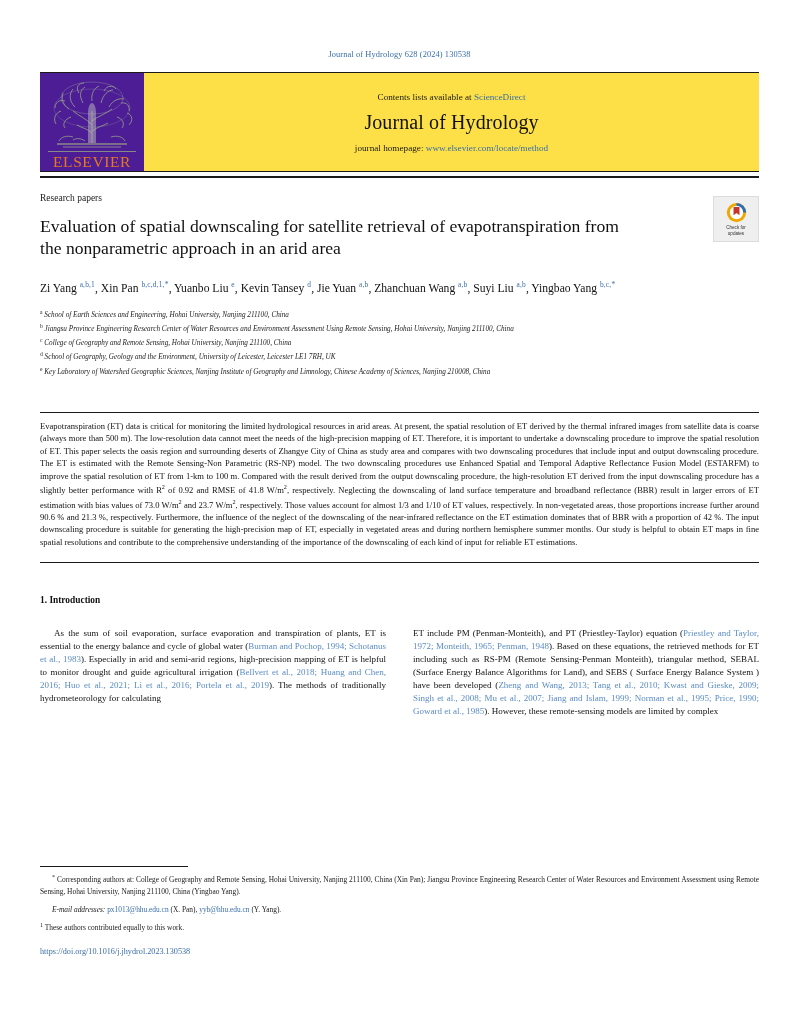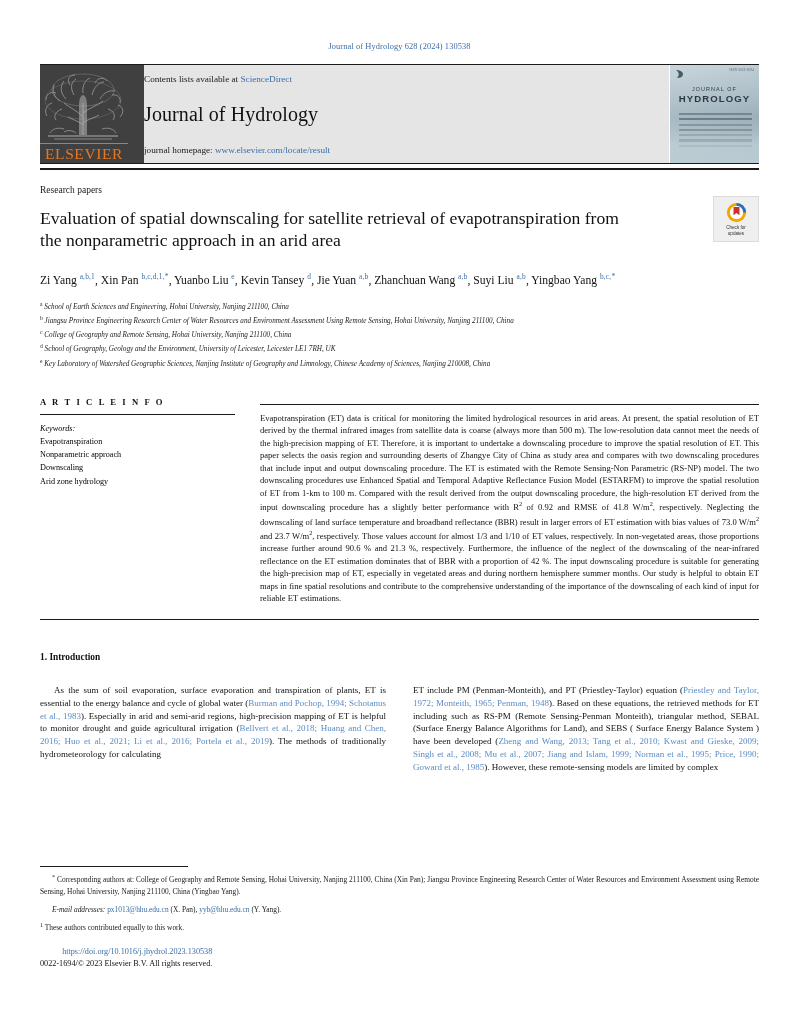--- a/index.html
+++ b/index.html
@@ -5,21 +5,21 @@
   * { box-sizing: border-box; }
   html, body { margin: 0; padding: 0; }
   body {
     width: 799px;
     height: 1023px;
     background: #ffffff;
     font-family: "Liberation Serif", "DejaVu Serif", serif;
     color: #000000;
     overflow: hidden;
   }
-  .page { position: relative; width: 799px; height: 1023px; padding: 0 40px; }
+  .page { position: relative; width: 799px; height: 1023px; padding: 8px 40px; }
 
   
   .running-head {
     text-align: center;
     font-size: 8.4px;
     color: #3a6ea8;
     padding-top: 42px;
     letter-spacing: .1px;
   }
 
@@ -28,47 +28,48 @@
     margin-top: 13px;
     border-top: 1.6px solid #1a1a1a;
     border-bottom: 1.6px solid #1a1a1a;
     display: flex;
     align-items: stretch;
     height: 100px;
   }
   .elsevier-logo {
     width: 104px;
     flex: 0 0 104px;
-    background: #404040;
+    background: #4c1d95;
     display: flex;
     flex-direction: column;
-    align-items: flex-start;
+    align-items: center;
     justify-content: flex-end;
     padding-bottom: 2px;
     position: relative;
   }
   .elsevier-tree { width: 86px; height: 70px; margin-top: 3px; }
   .elsevier-word {
     font-family: "Liberation Serif", serif;
     font-size: 15.5px;
     letter-spacing: 0.6px;
     color: #e87722;
     line-height: 1;
     border-top: 1.1px solid #888;
     padding-top: 1.5px;
     width: 88px;
     text-align: center;
   }
   .masthead-center {
     flex: 1 1 auto;
-    background: #e5e5e5;
+    background: #fde047;
     display: flex;
     flex-direction: column;
     justify-content: center;
-    gap: 19px;
+    align-items: center;
+    gap: 9px;
     padding: 4px 0;
   }
   .contents-line { font-size: 9.2px; color: #1a1a1a; }
   .sciencedirect { color: #3a6ea8; }
   .journal-title { font-size: 20px; color: #111; letter-spacing: .1px; }
   .homepage-line { font-size: 9.2px; color: #1a1a1a; }
   .homepage-url { color: #3a6ea8; }
   .cover-thumb {
     width: 90px;
     flex: 0 0 90px;
@@ -231,44 +232,24 @@
     </div>
 
     <div class="masthead-center">
       <div class="contents-line">
         <span>Contents lists available at</span>
         <span class="sciencedirect">ScienceDirect</span>
       </div>
       <div class="journal-title">Journal of Hydrology</div>
       <div class="homepage-line">
         <span>journal homepage:</span>
-        <span class="homepage-url">www.elsevier.com/locate/result</span>
+        <span class="homepage-url">www.elsevier.com/locate/method</span>
       </div>
     </div>
 
-    <div class="cover-thumb">
-      <div class="cover-mini-top">ISSN 0022-1694</div>
-      <svg class="cover-e" viewBox="0 0 9 10">
-        <path d="M1 1 C5 1 8 3 8 5 C8 8 5 9 2 9 C4 7 5 4 1 1 Z" fill="#4a5a62"></path>
-      </svg>
-      <div class="cover-jh">
-        <span class="l1">JOURNAL OF</span>
-        <span class="l2">HYDROLOGY</span>
-      </div>
-      <div class="cover-lines">
-        <div></div>
-          <div></div>
-          <div></div>
-          <div></div>
-          <div></div>
-          <div></div>
-          <div></div>
-      </div>
-      <div class="cover-wash"></div>
-    </div>
   </div>
 
   <div class="thick-rule"></div>
 
   <div class="crossmark">
     <svg class="cm-mark" viewBox="0 0 24 24">
       <circle cx="12" cy="12" r="11" fill="#f0a800"></circle>
       <path d="M12 1 A11 11 0 0 1 23 12 L12 12 Z" fill="#2f6fb0"></path>
       <circle cx="12" cy="12" r="7.6" fill="#ffffff"></circle>
       <path d="M8.6 5.6 h6.8 v9.6 l-3.4 -2.6 l-3.4 2.6 Z" fill="#c8342c"></path>
@@ -287,31 +268,20 @@
   <div class="affiliations">
       <div class="aff"><sup>a</sup><span> School of Earth Sciences and Engineering, Hohai University, Nanjing 211100, China</span></div>
       <div class="aff"><sup>b</sup><span> Jiangsu Province Engineering Research Center of Water Resources and Environment Assessment Using Remote Sensing, Hohai University, Nanjing 211100, China</span></div>
       <div class="aff"><sup>c</sup><span> College of Geography and Remote Sensing, Hohai University, Nanjing 211100, China</span></div>
       <div class="aff"><sup>d</sup><span> School of Geography, Geology and the Environment, University of Leicester, Leicester LE1 7RH, UK</span></div>
       <div class="aff"><sup>e</sup><span> Key Laboratory of Watershed Geographic Sciences, Nanjing Institute of Geography and Limnology, Chinese Academy of Sciences, Nanjing 210008, China</span></div>
     </div>
 
   <div class="info-abstract">
 
-    <div class="col-info">
-      <div class="sec-label">A R T I C L E  I N F O</div>
-      <div class="sec-rule"></div>
-      <div class="kw-head">Keywords:</div>
-      <div id="kw-list">
-          <div class="kw">Evapotranspiration</div>
-          <div class="kw">Nonparametric approach</div>
-          <div class="kw">Downscaling</div>
-          <div class="kw">Arid zone hydrology</div>
-        </div>
-    </div>
 
     <div class="col-abs">
       <div class="sec-rule"></div>
       <div class="abstract-text"><span>Evapotranspiration (ET) data is critical for monitoring the limited hydrological resources in arid areas. At present, the spatial resolution of ET derived by the thermal infrared images from satellite data is coarse (always more than 500 m). The low-resolution data cannot meet the needs of the high-precision mapping of ET. Therefore, it is important to undertake a downscaling procedure to improve the spatial resolution of ET. This paper selects the oasis region and surrounding deserts of Zhangye City of China as study area and compares with two downscaling procedures that include input and output downscaling procedure. The ET is estimated with the Remote Sensing-Non Parametric (RS-NP) model. The two downscaling procedures use Enhanced Spatial and Temporal Adaptive Reflectance Fusion Model (ESTARFM) to improve the spatial resolution of ET from 1-km to 100 m. Compared with the result derived from the output downscaling procedure, the high-resolution ET derived from the input downscaling procedure has a slightly better performance with R</span><sup>2</sup><span> of 0.92 and RMSE of 41.8 W/m</span><sup>2</sup><span>, respectively. Neglecting the downscaling of land surface temperature and broadband reflectance (BBR) result in larger errors of ET estimation with bias values of 73.0 W/m</span><sup>2</sup><span> and 23.7 W/m</span><sup>2</sup><span>, respectively. Those values account for almost 1/3 and 1/10 of ET values, respectively. In non-vegetated areas, those proportions increase further around 90.6 % and 21.3 %, respectively. Furthermore, the influence of the neglect of the downscaling of the near-infrared reflectance on the ET estimation dominates that of BBR with a proportion of 42 %. The input downscaling procedure is suitable for generating the high-precision map of ET, especially in vegetated areas and during northern hemisphere summer months. Our study is helpful to obtain ET maps in fine spatial resolutions and contribute to the comprehensive understanding of the importance of the downscaling of each kind of input for reliable ET estimations.</span></div>
     </div>
   </div>
   <div class="abs-bottom-rule"></div>
 
   <div class="body-section">
     <div class="sec-heading">1.  Introduction</div>
@@ -327,16 +297,15 @@
 
   <div class="footnote-wrap">
     <div class="fn-rule"></div>
     <div class="fn fn-indent"><sup>*</sup> <span>Corresponding authors at: College of Geography and Remote Sensing, Hohai University, Nanjing 211100, China (Xin Pan); Jiangsu Province Engineering Research Center of Water Resources and Environment Assessment using Remote Sensing, Hohai University, Nanjing 211100, China (Yingbao Yang).</span></div>
     <div class="fn fn-indent"><span class="ital">E-mail addresses:</span> <span class="lnk">px1013@hhu.edu.cn</span> <span>(X. Pan),</span> <span class="lnk">yyb@hhu.edu.cn</span> <span>(Y. Yang).</span></div>
     <div class="fn"><sup>1</sup> <span>These authors contributed equally to this work.</span></div>
   </div>
 
   <div class="colophon">
     <div class="col-line doi">https://doi.org/10.1016/j.jhydrol.2023.130538</div>
-    <div class="col-line">0022-1694/© 2023 Elsevier B.V. All rights reserved.</div>
   </div>
 
 </div>
 
 </body></html>

